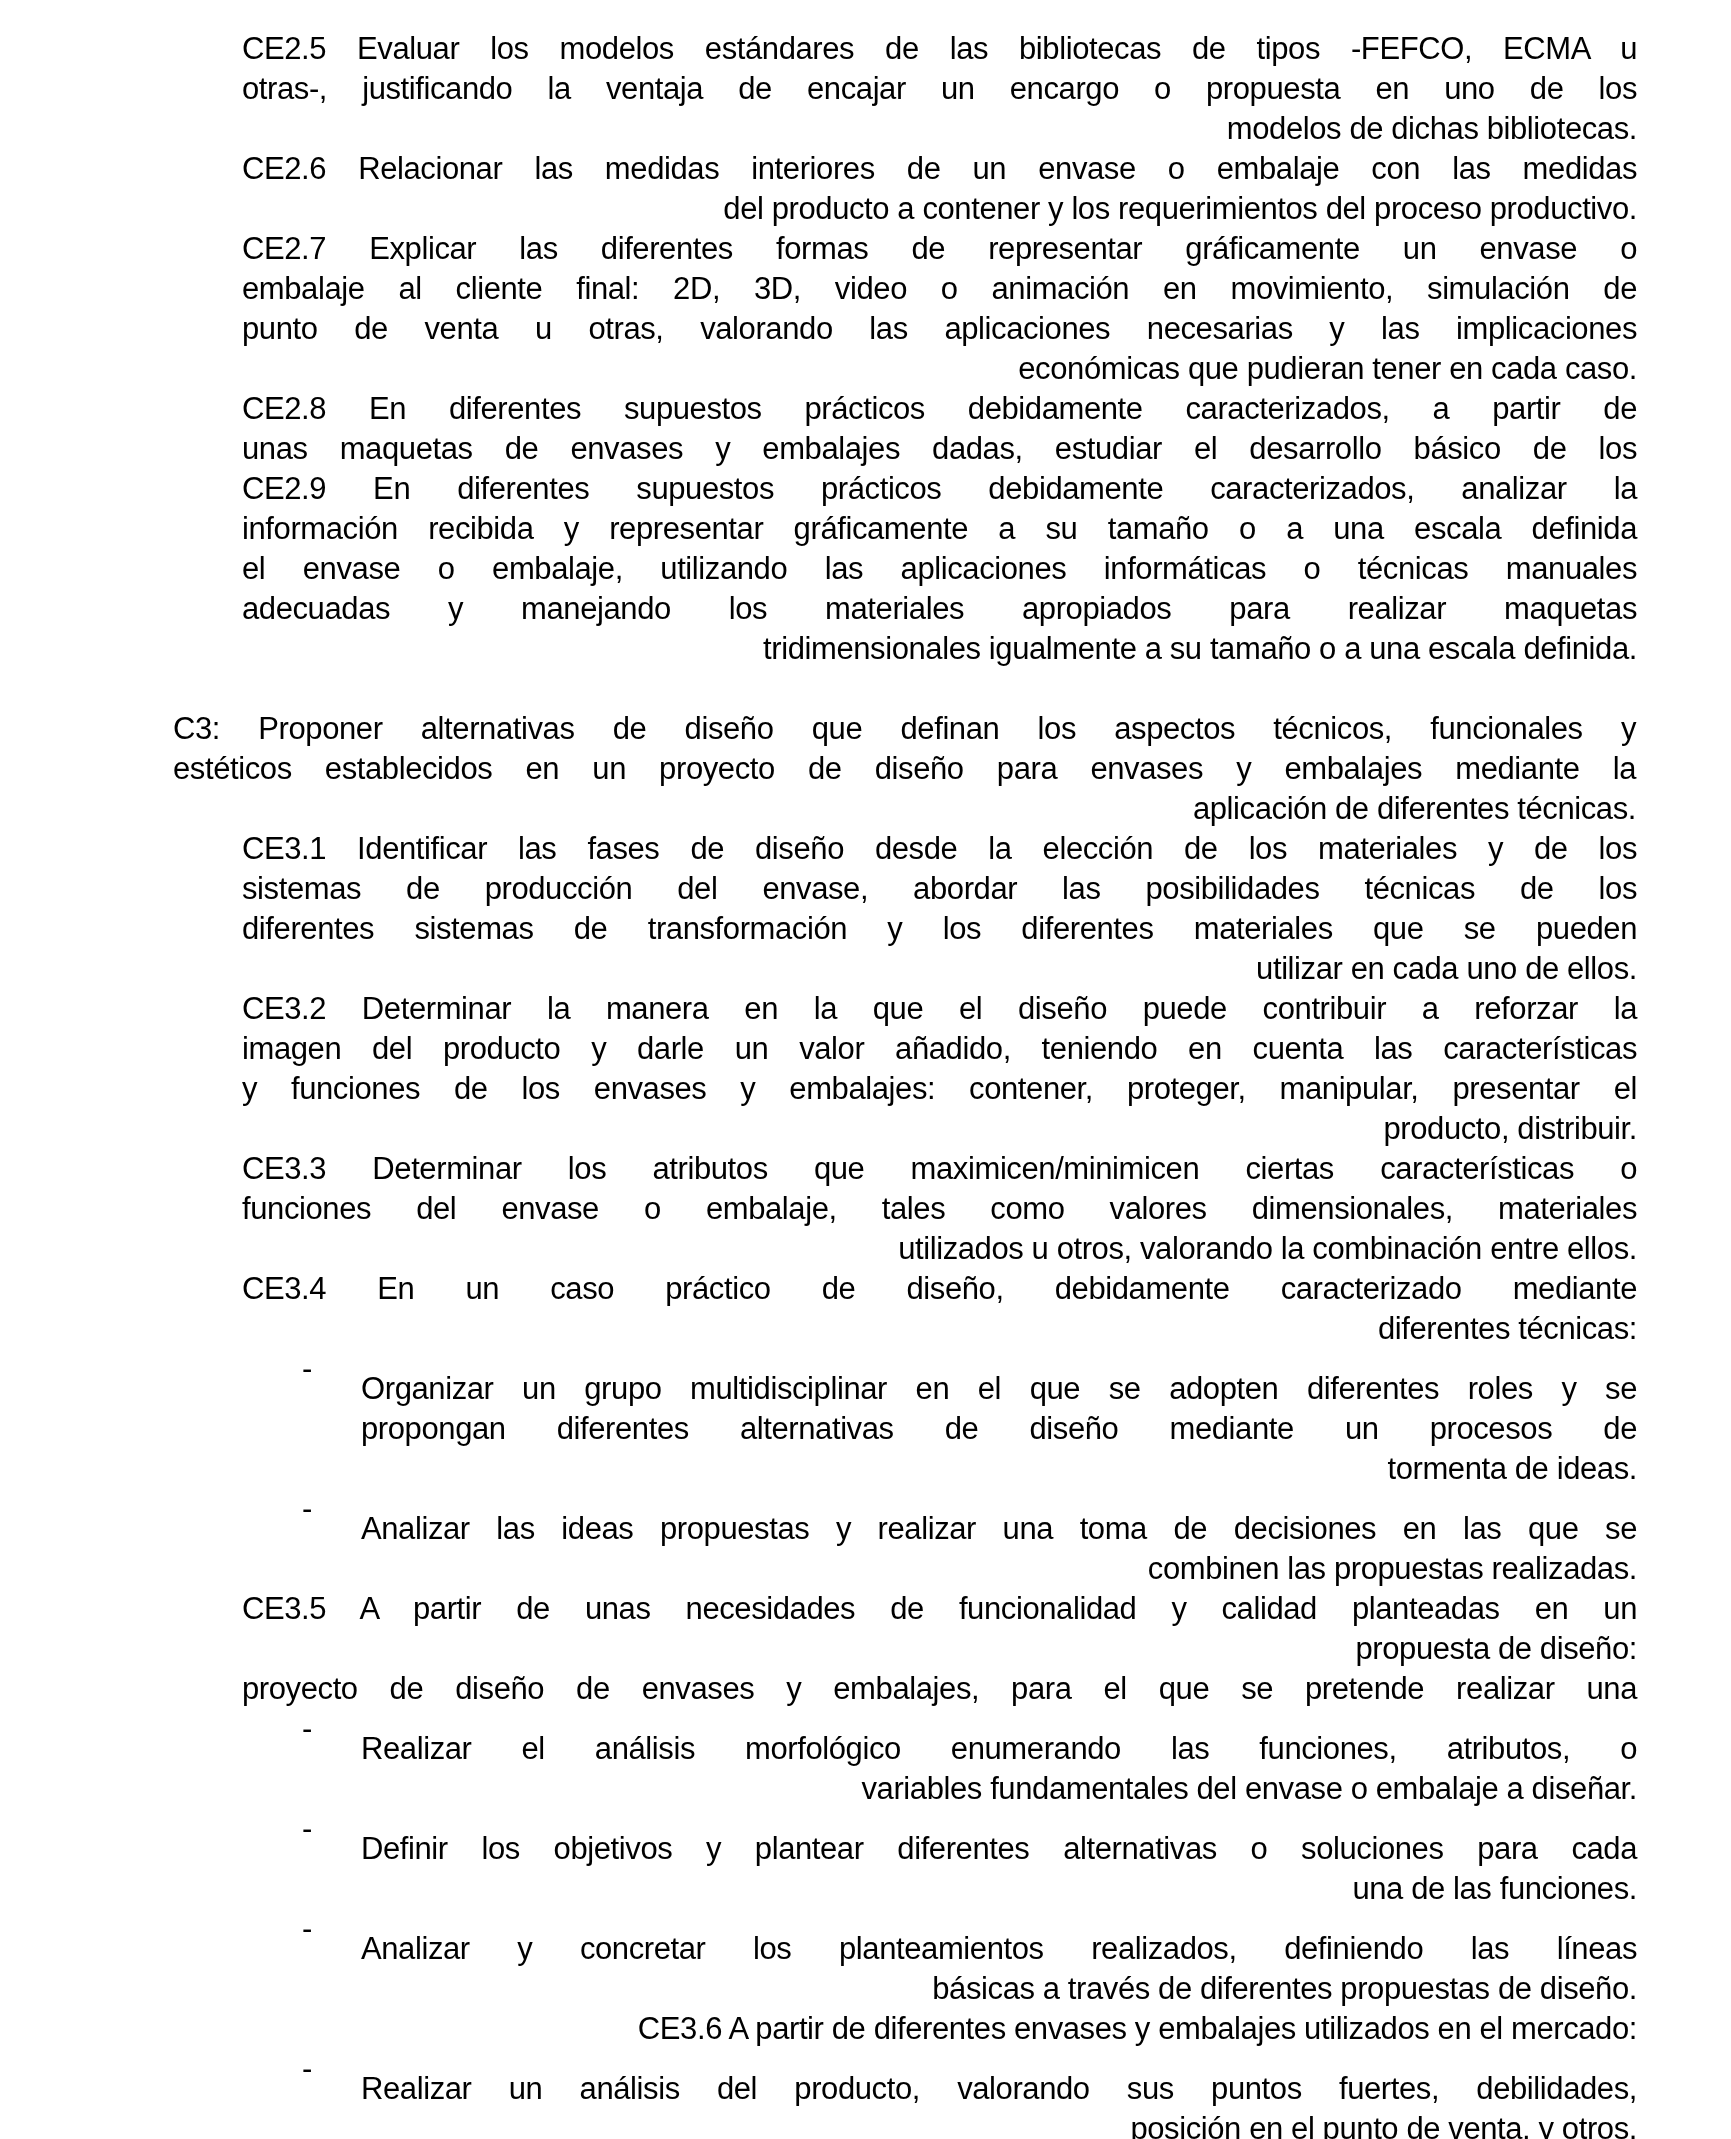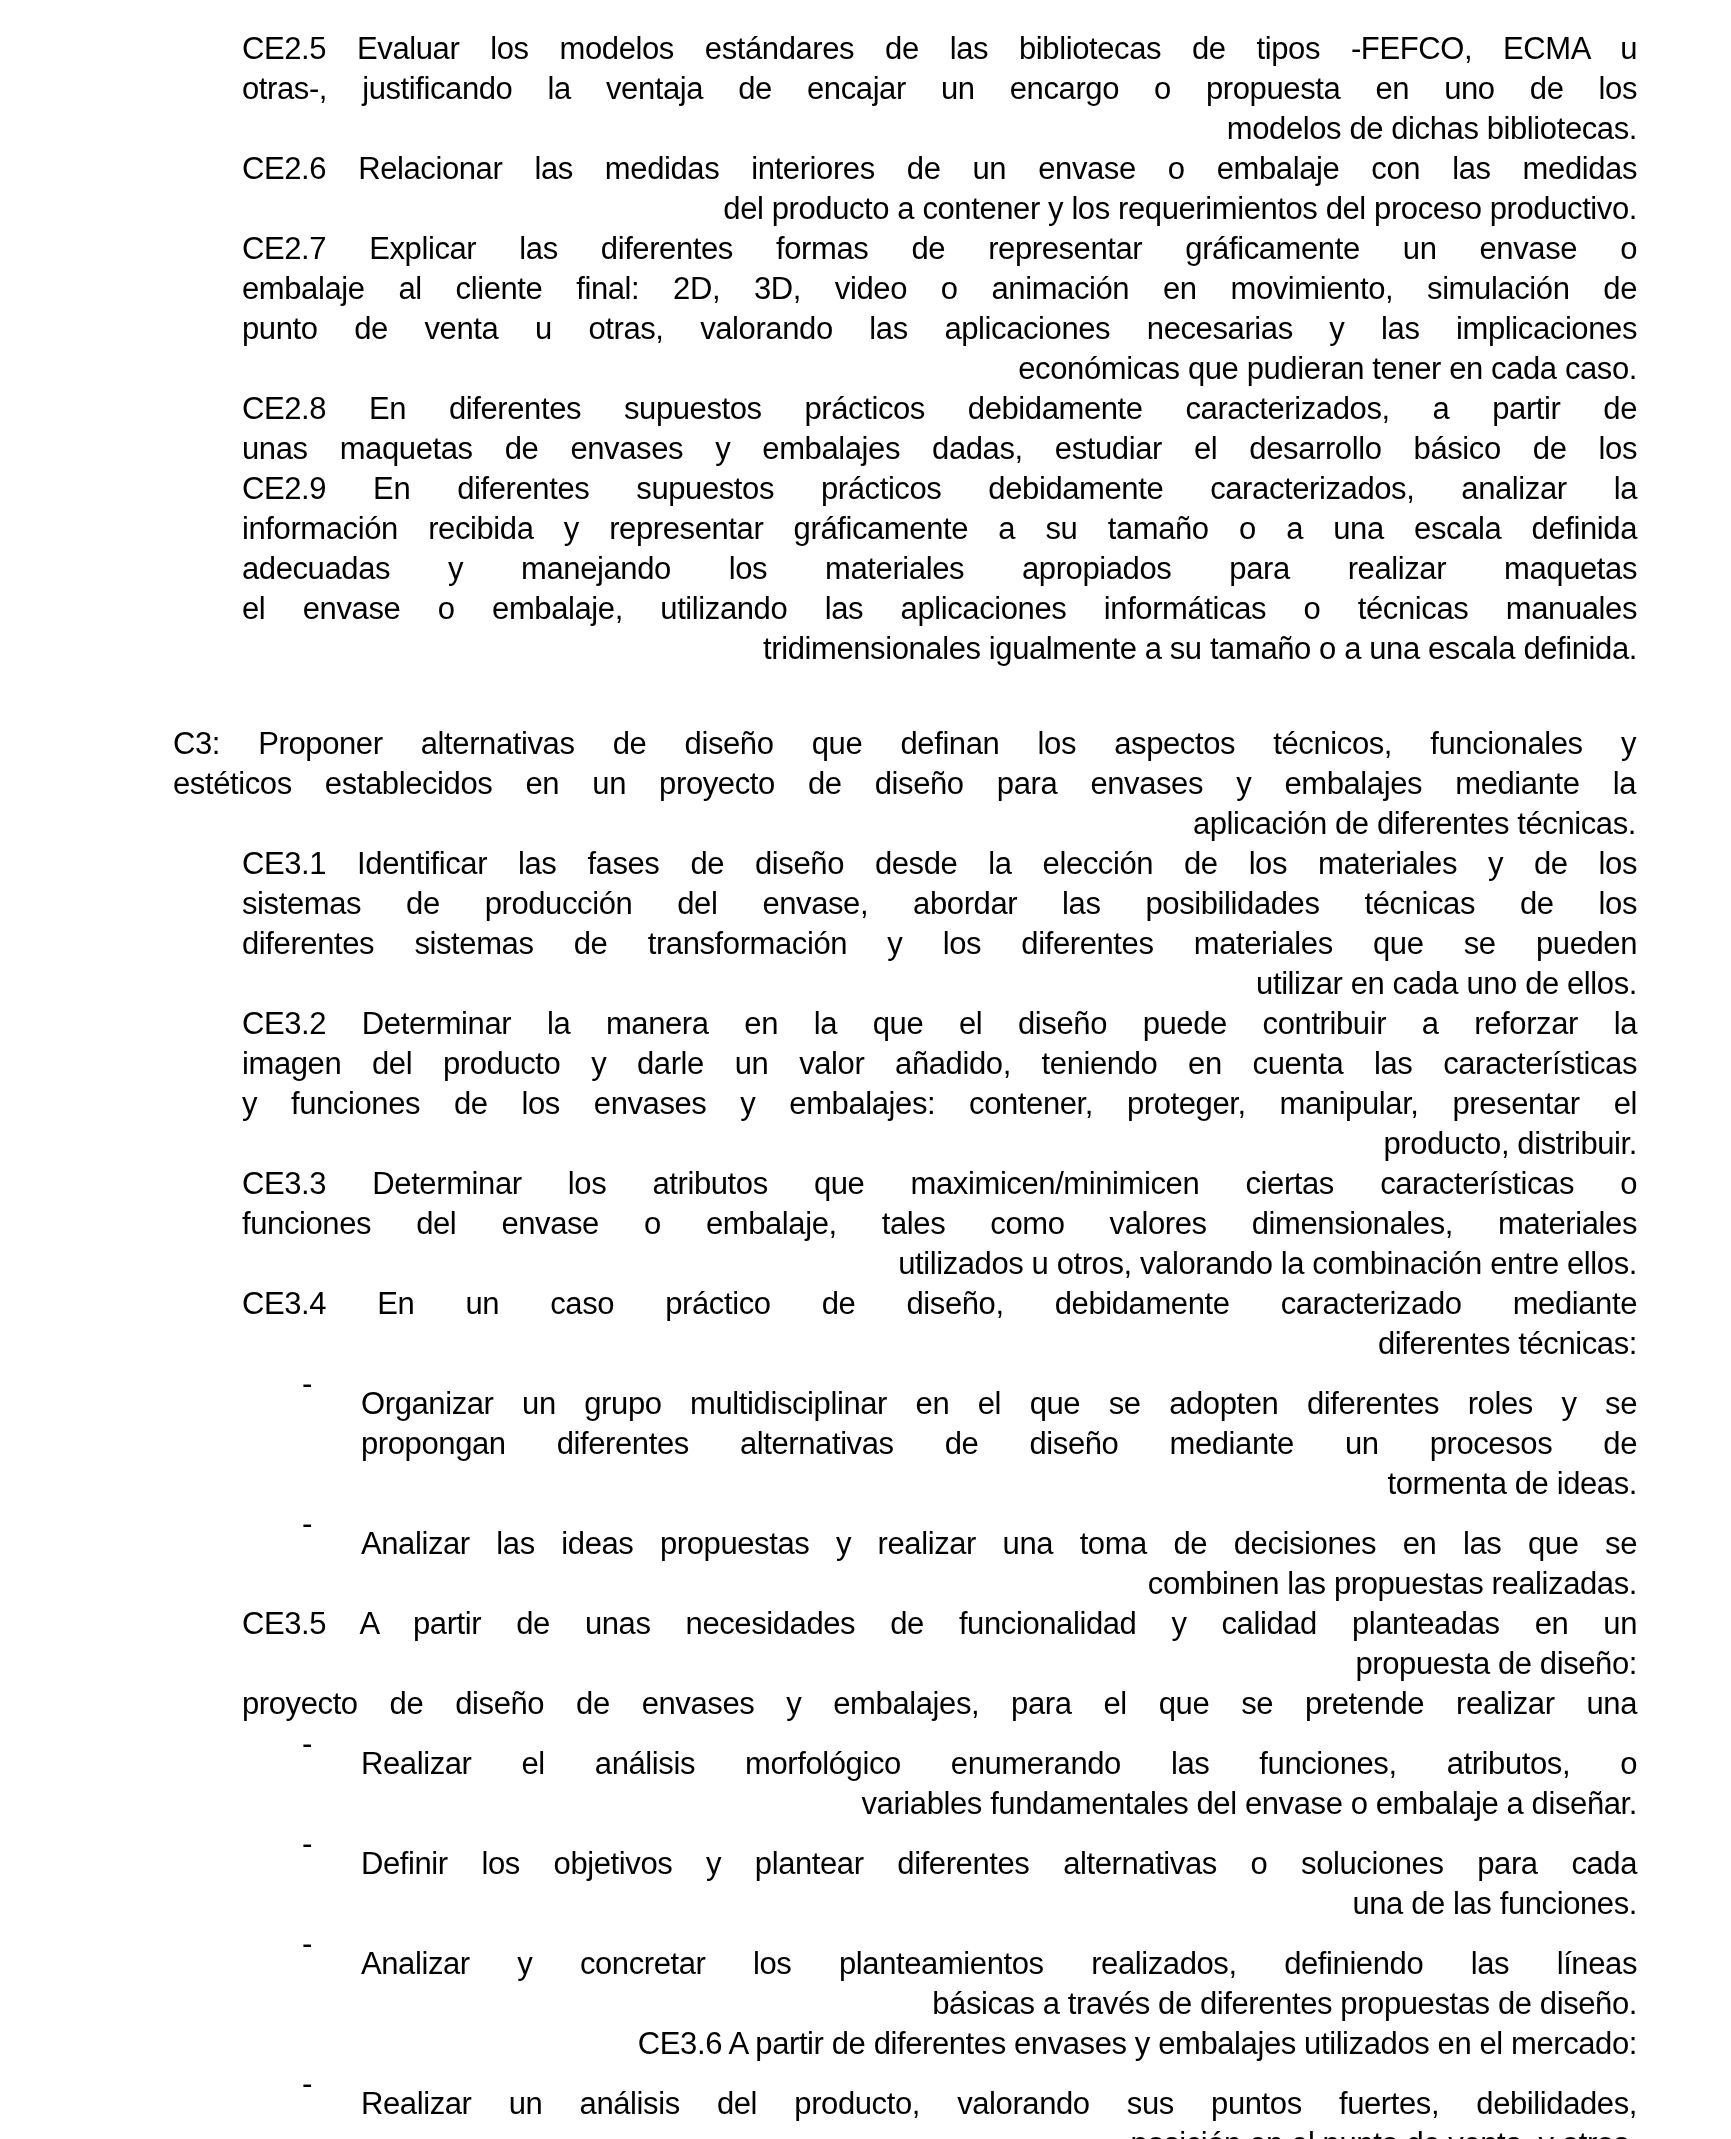--- a/index.html
+++ b/index.html
@@ -10,21 +10,21 @@
     height: 2140px;
     background: #ffffff;
     color: #000000;
     font-family: "Liberation Sans", sans-serif;
     font-size: 31px;
     line-height: 40px;
     letter-spacing: -0.4px;
     overflow: hidden;
   }
   .page { position: relative; padding-top: 29px; }
-  .para.indent-0 { margin-left: 173px; width: 1463px; margin-top: 15px; }
+  .para.indent-0 { margin-left: 173px; width: 1463px; }
   .para.indent-1 { margin-left: 242px; width: 1395px; }
   .bullet { margin-left: 302px; width: 1335px; display: flex; align-items: flex-start; }
   .bullet .dash { flex: 0 0 59px; width: 59px; }
   .bullet .btxt { flex: 1 1 auto; min-width: 0; margin-top: 20px; }
   .line { text-align: right; }
   .line.just { text-align: justify; text-align-last: justify; }
   .spacer { height: 40px; }
 </style>
 </head>
 <body>
@@ -45,22 +45,22 @@
       <div class="line just">punto de venta u otras, valorando las aplicaciones necesarias y las implicaciones</div>
       <div class="line">económicas que pudieran tener en cada caso.</div>
     </div>
     <div class="para indent-1">
       <div class="line just">CE2.8 En diferentes supuestos prácticos debidamente caracterizados, a partir de</div>
       <div class="line just">unas maquetas de envases y embalajes dadas, estudiar el desarrollo básico de los</div>
     </div>
     <div class="para indent-1">
       <div class="line just">CE2.9 En diferentes supuestos prácticos debidamente caracterizados, analizar la</div>
       <div class="line just">información recibida y representar gráficamente a su tamaño o a una escala definida</div>
+      <div class="line just">el envase o embalaje, utilizando las aplicaciones informáticas o técnicas manuales</div>
       <div class="line just">adecuadas y manejando los materiales apropiados para realizar maquetas</div>
-      <div class="line just">el envase o embalaje, utilizando las aplicaciones informáticas o técnicas manuales</div>
       <div class="line">tridimensionales igualmente a su tamaño o a una escala definida.</div>
     </div>
     <div class="spacer"></div>
     <div class="para indent-0">
       <div class="line just">C3: Proponer alternativas de diseño que definan los aspectos técnicos, funcionales y</div>
       <div class="line just">estéticos establecidos en un proyecto de diseño para envases y embalajes mediante la</div>
       <div class="line">aplicación de diferentes técnicas.</div>
     </div>
     <div class="para indent-1">
       <div class="line just">CE3.1 Identificar las fases de diseño desde la elección de los materiales y de los</div>

